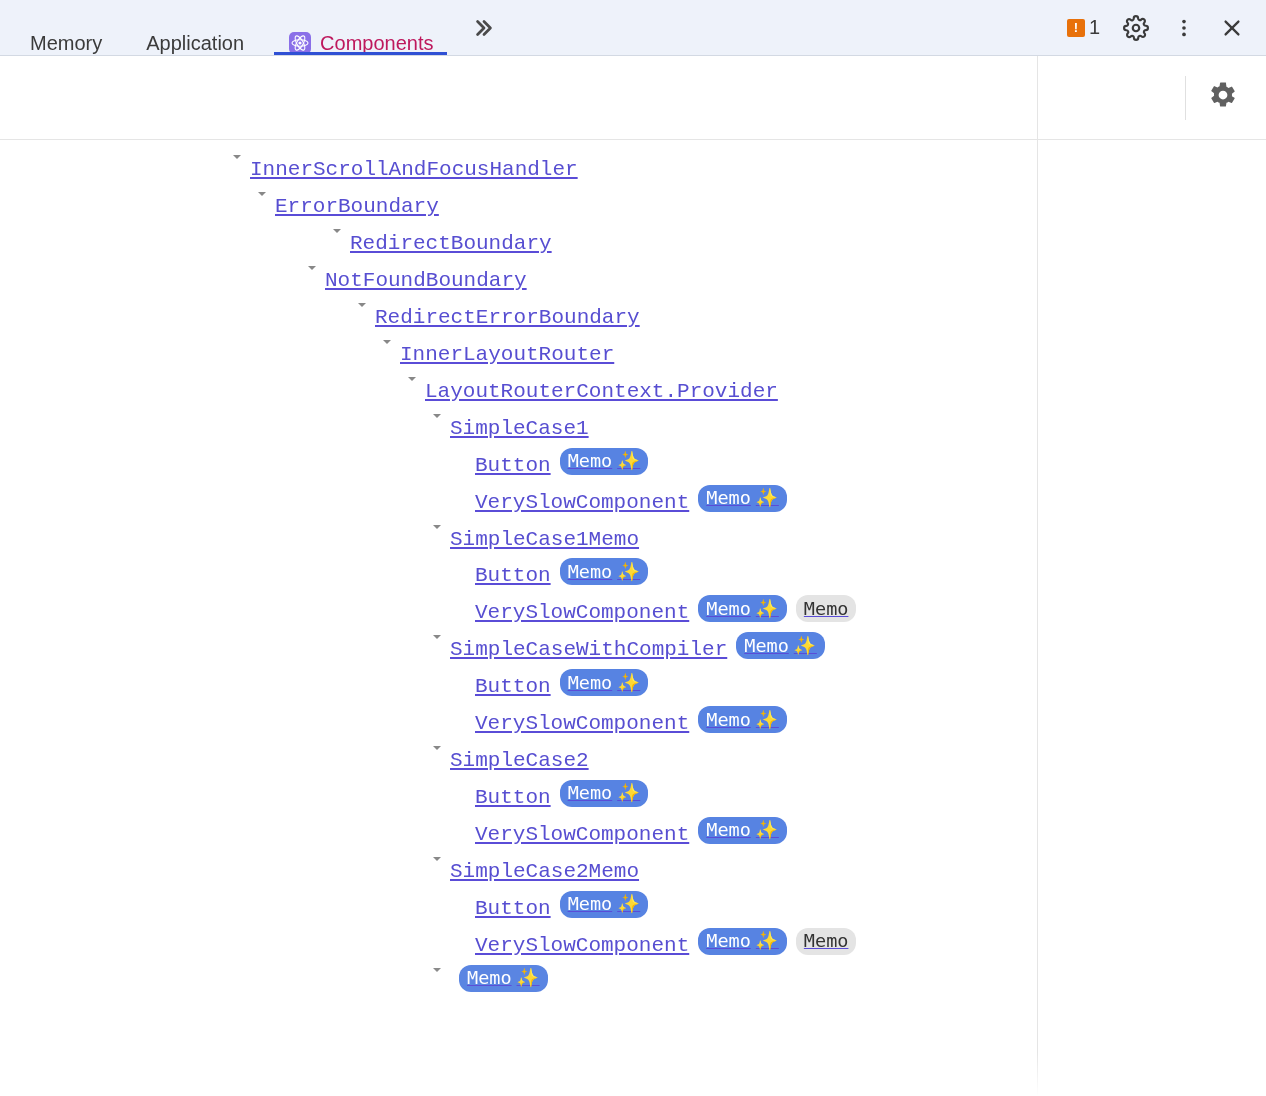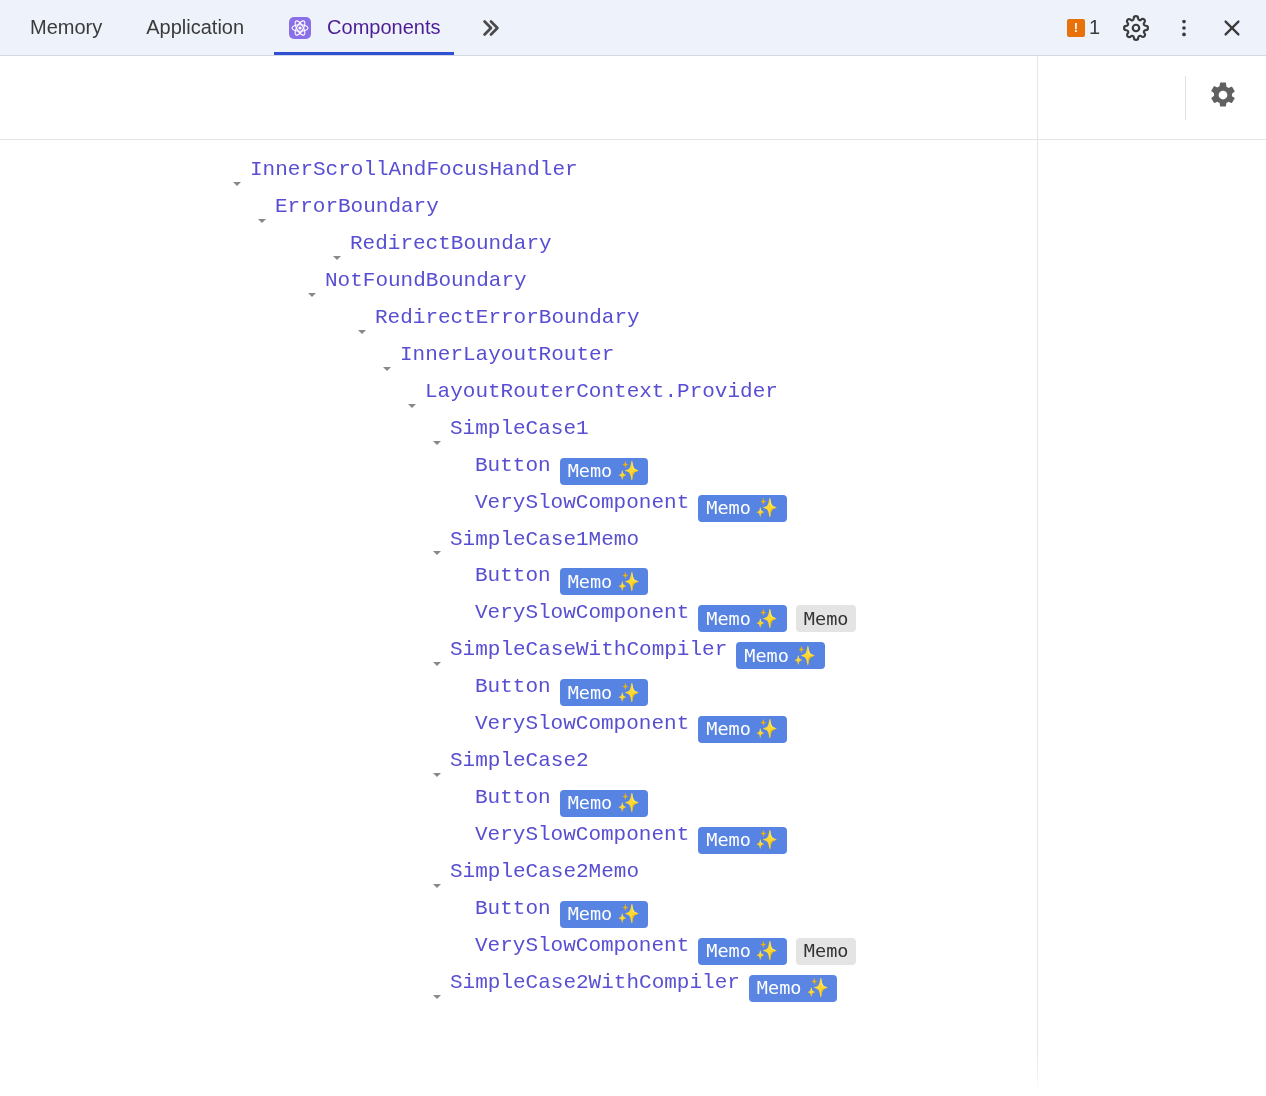--- a/index.html
+++ b/index.html
@@ -16,29 +16,28 @@
       align-items: center;
       height: 56px;
       background: #eef2fa;
       border-bottom: 1px solid #d3d9e3;
       padding: 0 8px;
     }
     .tab {
       padding: 0 22px;
       height: 100%;
       display: flex;
-      align-items: center;
+      align-items: flex-end;
       font-size: 20px;
       color: #3b3b3b;
       cursor: pointer;
       position: relative;
     }
     .tab.active {
-      color: #4c1d95;
-      gap: 7px;
+      color: #be185d;
     }
     .tab.active::after {
       content: "";
       position: absolute;
       bottom: 0;
       left: 8px;
       right: 8px;
       height: 3px;
       background: #2f50d4;
     }
@@ -118,44 +117,45 @@
     .tree-container {
       padding-top: 12px;
       font-family: Menlo, Consolas, "Courier New", monospace;
       font-size: 21px;
       line-height: 1.76;
       color: #5a4cd7;
       overflow: hidden;
     }
     .tree-row {
       display: flex;
-      align-items: flex-end;
+      align-items: flex-start;
       white-space: nowrap;
       padding: 0;
+      text-decoration: underline;
     }
     .indent { display: inline-block; width: 25px; flex-shrink: 0; }
     .disclosure {
       width: 18px;
       display: inline-flex;
       align-items: center;
       justify-content: center;
       color: #888;
       margin-right: 4px;
       flex-shrink: 0;
     }
     .disclosure svg { width: 10px; height: 10px; }
     .comp-name {
       color: #574ed1;
       cursor: default;
     }
     .badge {
       display: inline-flex;
       align-items: center;
       padding: 1px 8px;
-      border-radius: 4px;
+      border-radius: 12px;
       font-size: 18.5px;
       margin-left: 9px;
       font-family: Menlo, Consolas, monospace;
       height: 27px;
     }
     .badge-memo {
       background: #5783e2;
       color: #fff;
     }
     .badge-memo-plain {
@@ -626,21 +626,20 @@
       <span class="indent"></span>
       <span class="indent"></span>
       <span class="indent"></span>
       <span class="indent"></span>
       <span class="indent"></span>
       <span class="disclosure">
         <svg viewBox="0 0 10 10">
           <path d="M1 3 L5 7 L9 3 Z" fill="#888"></path>
         </svg>
       </span>
-      <span class="comp-name">SimpleCase2WithCompiler</span>
       <span class="badge badge-memo">
         <span>Memo</span>
         <span class="sparkle">✨</span>
       </span>
     </div>
   </div>
 
 <div class="bottom-shadow"></div>
 
 </body></html>

